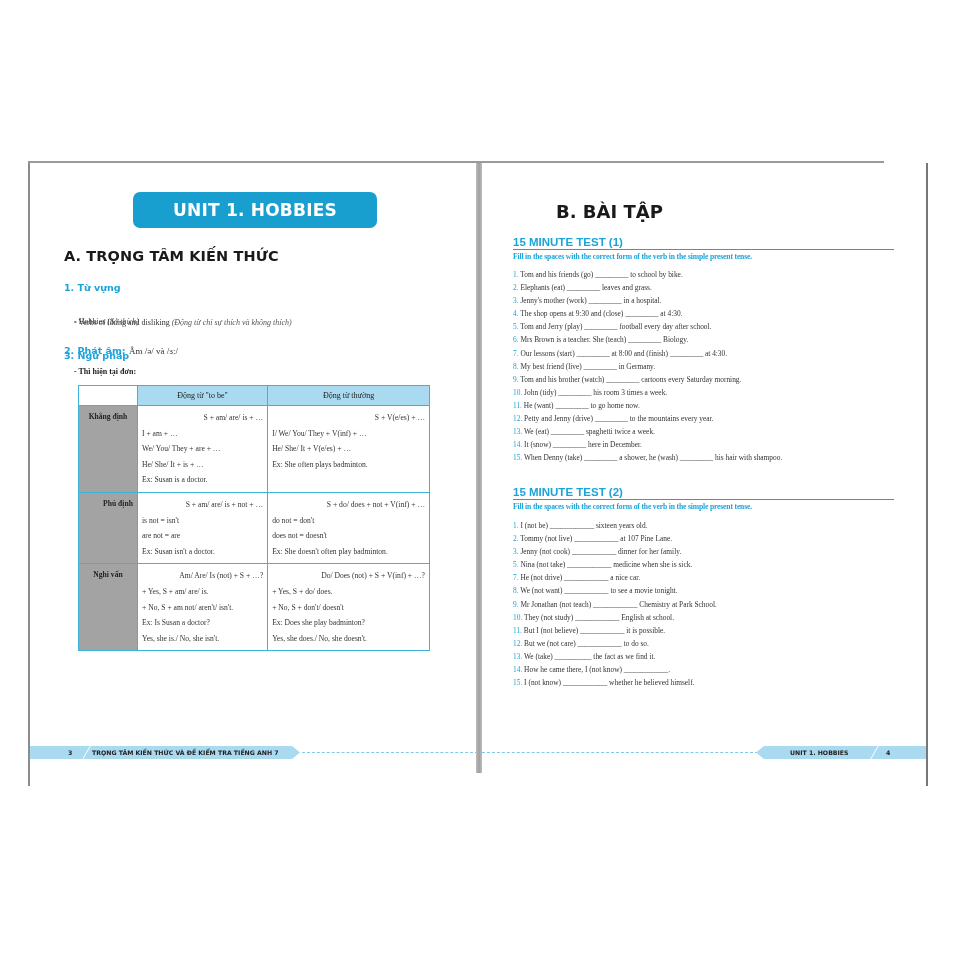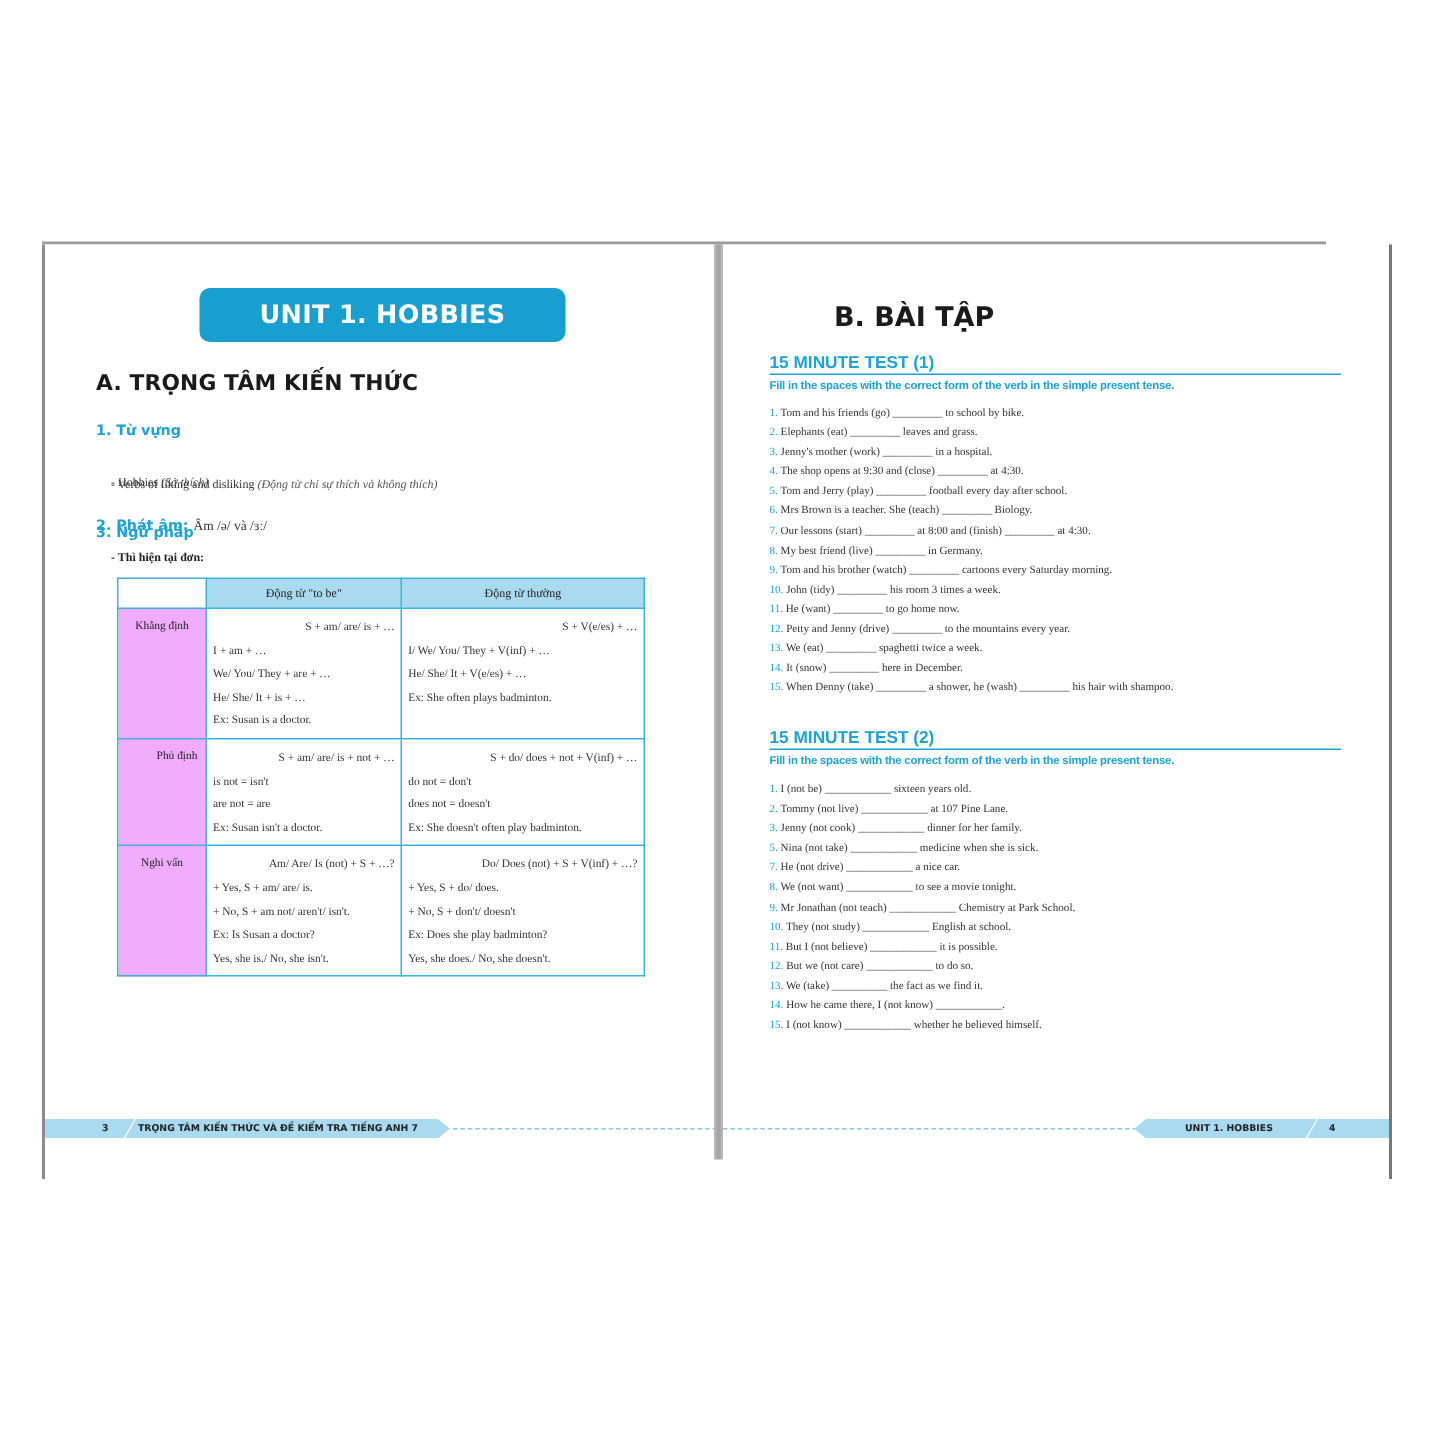--- a/index.html
+++ b/index.html
@@ -27,21 +27,21 @@
   .bullet { position: absolute; left: 44px; font-size: 8px; color: #333; }
   .bullet i { color: #555; }
   .simple-label { position: absolute; left: 44px; top: 204px; font-size: 8px; font-weight: bold; color: #222; }
 
   table.grammar { position: absolute; left: 48px; top: 222px; width: 352px;
                   border-collapse: collapse; font-size: 7.6px; color: #333; }
   table.grammar td, table.grammar th { border: 1.5px solid #3cb3dc; vertical-align: top; }
   table.grammar th { background: #a9daf0; font-weight: normal; height: 20px; text-align: center;
                      vertical-align: middle; font-size: 8px; color: #222; }
   table.grammar th.corner { background: #fff; width: 59px; }
-  table.grammar td.rowlabel { background: #f0abfc; font-weight: normal; text-align: center;
+  table.grammar td.rowlabel { background: #a3a3a3; font-weight: bold; text-align: center;
                               width: 59px; padding-top: 6px; color: #222; }
   table.grammar td.cell { padding: 4px 4px 4px 4px; }
   .cell .ln { display: block; line-height: 15.6px; white-space: nowrap; }
   .cell .ln.center { text-align: right; }
   tr.r1 td { height: 83px; } tr.r2 td { height: 70px; padding-left: 20px; } tr.r3 td { height: 84px; }
 
   
   .foot-band { position: absolute; top: 583px; height: 13px; background: #a9daf0; }
   .foot-left { left: 0; width: 270px;
                clip-path: polygon(0 0, 262px 0, 270px 50%, 262px 100%, 0 100%); }
@@ -51,21 +51,21 @@
                font-size: 6.2px; color: #222; top: 3px; white-space: nowrap; }
   .slash { position: absolute; top: 0; width: 1px; height: 13px; background: #fff; transform: skewX(-30deg); }
   .dash-line { position: absolute; top: 589px; height: 0; border-top: 1px dashed #7fc9e6; }
 
   
   .section-b { position: absolute; left: 30px; top: 38px; font-family: "DejaVu Sans", sans-serif;
                font-weight: bold; font-size: 18px; color: #1a1a1a; margin-left: 44px; }
   .test-title { position: absolute; left: 31px; width: 381px; font-family: "Liberation Sans", sans-serif;
                 font-weight: bold; font-size: 11.5px; color: #1ba3da; border-bottom: 1px solid #1ba3da;
                 line-height: 13px; }
-  .instr { position: absolute; left: 31px; font-family: Liberation Sans, sans-serif; font-weight: bold;
+  .instr { position: absolute; left: 31px; font-family: Liberation Serif, serif; font-weight: bold;
            font-size: 7.6px; color: #1ba3da; letter-spacing: -0.15px; white-space: nowrap; }
   .qlist { position: absolute; left: 31px; width: 400px; font-size: 7.4px; color: #333; }
   .qlist .q { height: 13.1px; line-height: 13.1px; white-space: nowrap; }
   .qlist .num { color: #1ba3da; }
 </style>
 </head>
 <body>
 
 <div class="spread">
 

